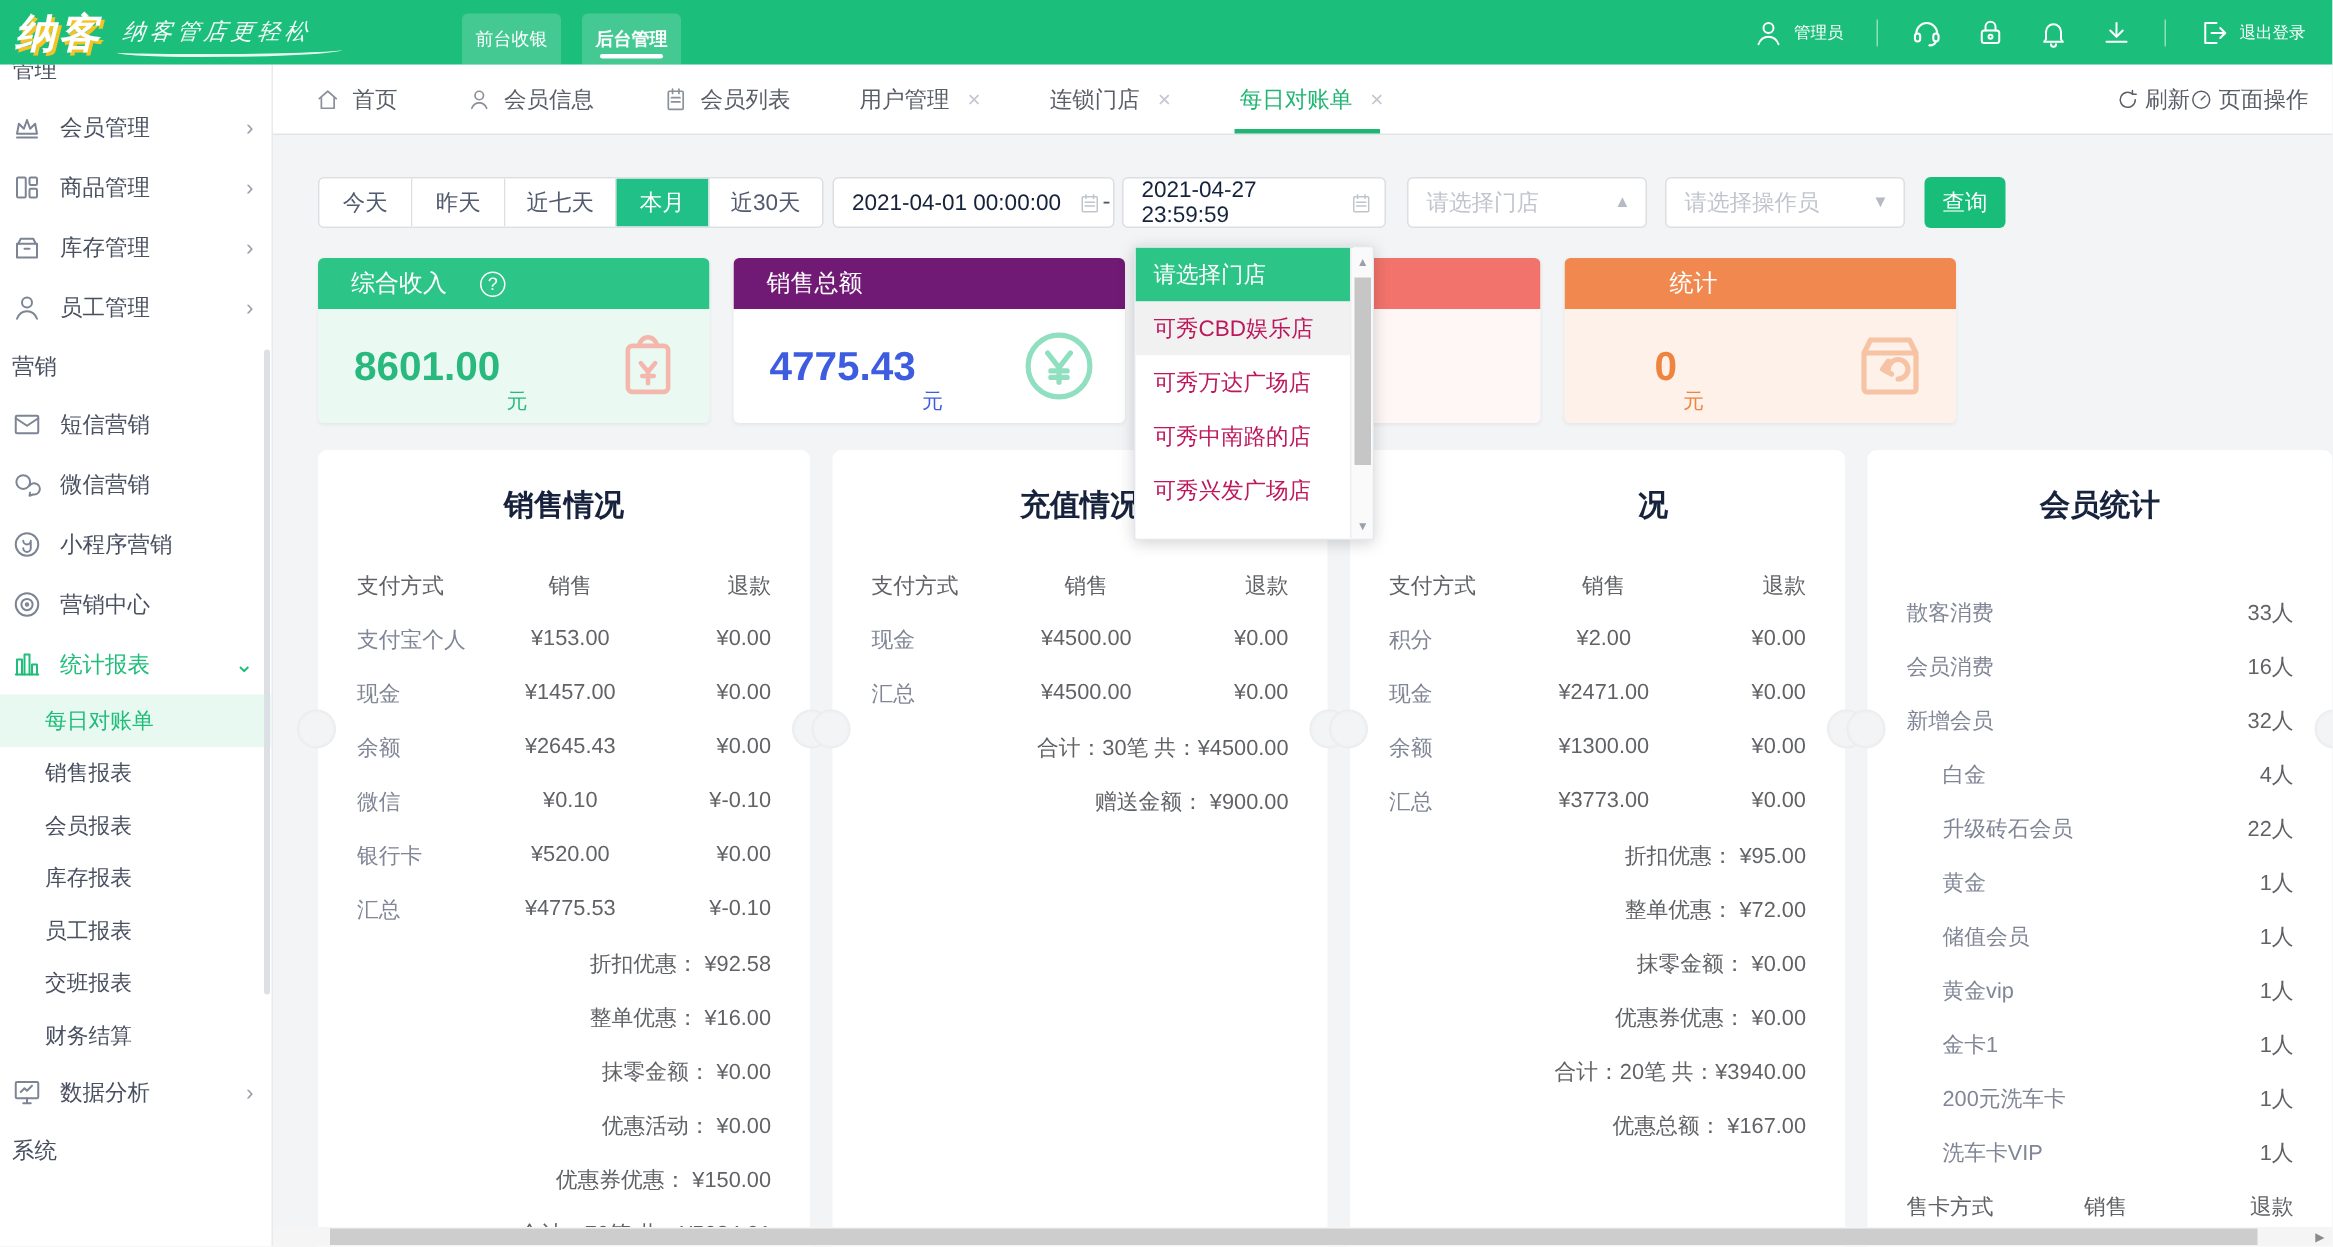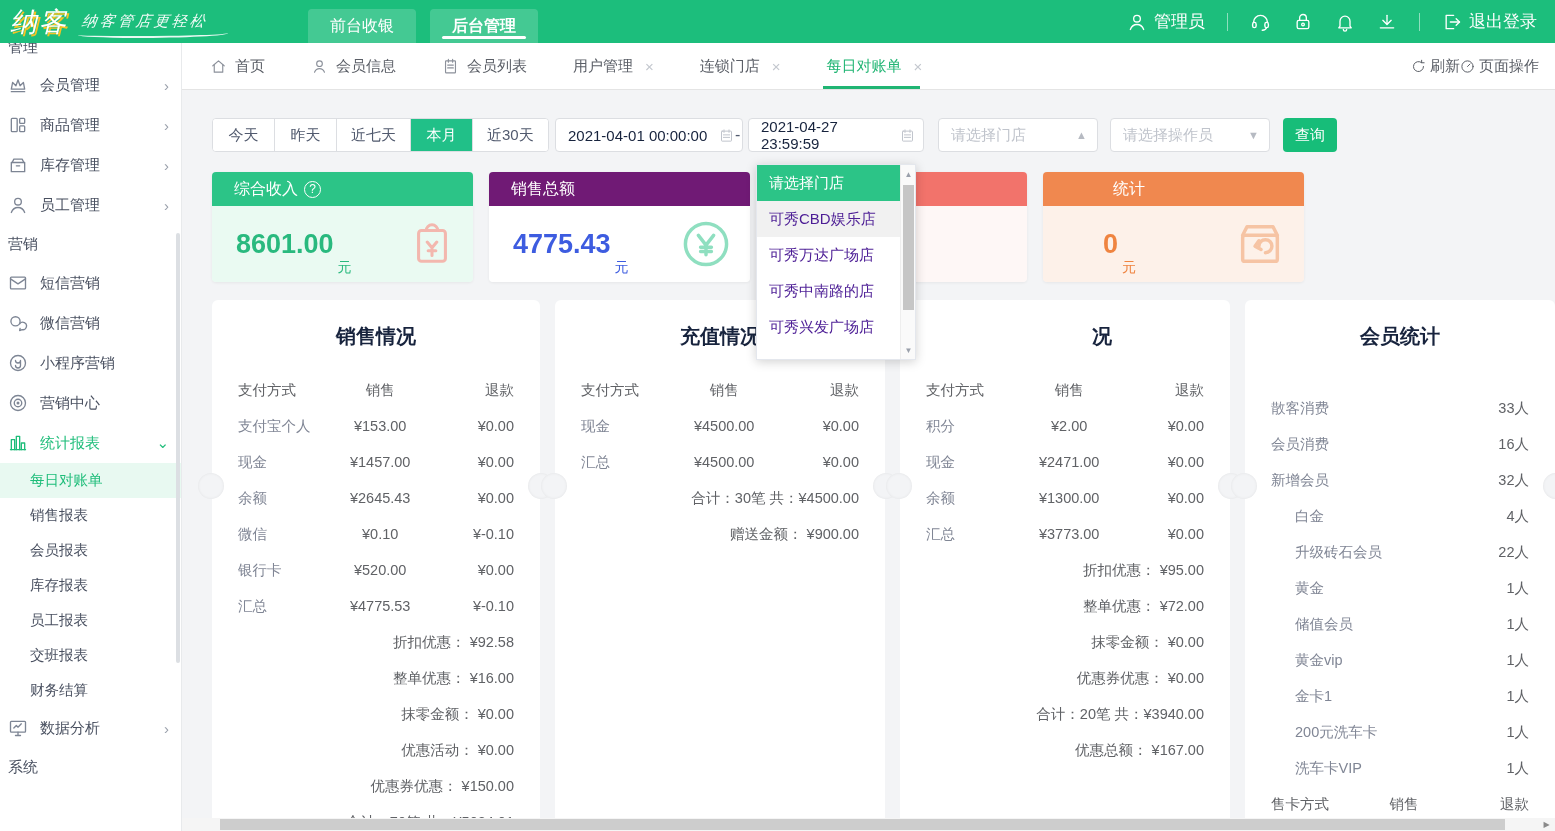--- a/index.html
+++ b/index.html
@@ -4,32 +4,32 @@
 <style>
   *{box-sizing:border-box;margin:0;padding:0}
   html,body{width:1555px;height:831px;overflow:hidden;position:relative;
     font-family:"Liberation Sans","DejaVu Sans",sans-serif;background:#f3f4f6;color:#515a6e}
   svg{display:block}
   .svgi{stroke:currentColor;fill:none;stroke-width:1.6;stroke-linecap:round;stroke-linejoin:round}
 
   
   .app-header{position:absolute;left:0;top:0;width:1555px;height:43px;background:#1cbe7c;z-index:60;
     display:flex;align-items:center;color:#fff}
-  .logo{font-size:27px;font-weight:normal;font-style:italic;letter-spacing:2px;margin:0 14px 0 10px;
+  .logo{font-size:27px;font-weight:bold;font-style:italic;letter-spacing:2px;margin:0 14px 0 10px;
     color:#fff;text-shadow:2px 2px 0 #f5c324}
   .tagline-wrap{position:relative;margin-right:40px}
   .tagline{font-size:15px;font-style:italic;transform:skewX(-8deg);letter-spacing:3px;opacity:.95}
   .tagline-swoosh{position:absolute;left:-4px;bottom:-7px;width:150px;height:8px;
     border-bottom:2px solid rgba(255,255,255,.9);border-radius:0 0 100% 60%}
   .hdr-tabs{display:flex;align-items:flex-end;height:43px;gap:14px;margin-left:60px}
-  .hdr-tab{height:34px;padding:0 22px;background:rgba(255,255,255,.18);border-radius:4px 4px 0 0;
-    font-size:16px;display:flex;align-items:center;cursor:pointer;position:relative}
+  .hdr-tab{height:34px;padding:0 9px;background:rgba(255,255,255,.18);border-radius:4px 4px 0 0;
+    font-size:12px;display:flex;align-items:center;cursor:pointer;position:relative}
   .hdr-tab.active{font-weight:bold}
   .hdr-tab.active::after{content:"";position:absolute;left:12px;right:12px;bottom:4px;height:3px;background:#fff;border-radius:2px}
-  .hdr-right{margin-left:auto;display:flex;align-items:center;gap:22px;padding-right:18px;font-size:17px}
+  .hdr-right{margin-left:auto;display:flex;align-items:center;gap:22px;padding-right:18px;font-size:11px}
   .hdr-item{display:flex;align-items:center;gap:7px;cursor:pointer}
   .hdr-divider{width:1px;height:18px;background:rgba(255,255,255,.5)}
 
   
   .sidebar{position:absolute;left:0;top:43px;width:182px;bottom:0;background:#fff;z-index:40;
     border-right:1px solid #e8eaec;overflow:hidden;font-size:15px;color:#495060}
   .side-scroll{padding-top:22px}
   .side-partial{position:absolute;top:-7px;left:8px;height:22px;line-height:22px;font-size:15px;color:#495060}
   .side-item{height:40px;display:flex;align-items:center;padding:0 12px 0 8px;cursor:pointer;gap:12px}
   .side-item .chev{margin-left:auto;color:#9aa0ab}
@@ -69,21 +69,21 @@
     display:flex;align-items:center;justify-content:space-between;padding:0 10px 0 12px;font-size:15px;color:#c0c4cc;cursor:pointer}
   .select-store{left:756px;width:160px}
   .select-operator{left:928px;width:160px}
   .caret{font-size:11px;color:#b6bac2}
   .query-btn{position:absolute;left:1101px;top:28px;width:54px;height:34px;background:#17bd79;color:#fff;
     border:none;border-radius:4px;font-size:15px;cursor:pointer;font-family:inherit}
 
   
   .cards-row{position:absolute;left:212px;top:172px;display:flex;gap:16px;z-index:10}
   .stat-card{width:261px;height:110px;border-radius:4px;overflow:hidden;box-shadow:0 1px 3px rgba(0,0,0,.06)}
-  .stat-head{height:34px;display:flex;align-items:center;padding-left:22px;color:#fff;font-size:16px;gap:6px}
+  .stat-head{height:34px;display:flex;align-items:center;padding-left:22px;color:#fff;font-size:16px;gap:22px}
   .stat-body{height:76px;display:flex;align-items:center;padding:0 20px 0 24px;position:relative}
   .stat-value{font-size:27px;font-weight:bold}
   .stat-unit{font-size:14px;margin-left:4px;align-self:flex-end;padding-bottom:5px}
   .stat-icon{position:absolute;right:18px;top:50%;transform:translateY(-50%)}
   .help-circle{width:17px;height:17px;border:1px solid #fff;border-radius:50%;font-size:12px;font-style:normal;
     display:flex;align-items:center;justify-content:center}
   .c1 .stat-head{background:#2cc487}.c1 .stat-body{background:#eafaf2;color:#29b97e}
   .c2 .stat-head{background:#701a75}.c2 .stat-body{background:#fff;color:#3d5ce0}
   .c3 .stat-head{background:#f2736b}.c3 .stat-body{background:#fef7f6;color:#ef6a62}
   .c4 .stat-head{background:#f0884f;padding-left:70px}.c4 .stat-body{background:#fdf1e9;color:#ef8440;padding-left:60px}
@@ -108,21 +108,21 @@
   .srow{height:36px;display:flex;align-items:center;justify-content:flex-end;padding-right:26px;color:#606266}
   .mrow{height:36px;display:flex;align-items:center;justify-content:space-between;padding:0 26px;color:#606266}
   .mrow .lbl{color:#808695}
   .mrow.indent .lbl{padding-left:24px}
   .mrow:first-of-type{margin-top:0}
   .p4 .pad-top{height:18px}
 
   
   .dropdown{position:absolute;left:756px;top:164px;width:160px;height:196px;background:#fff;z-index:50;
     border:1px solid #e4e7ed;box-shadow:0 2px 10px rgba(0,0,0,.18);overflow:hidden;font-size:15px}
-  .dd-item{height:36px;display:flex;align-items:center;padding-left:12px;color:#4c1d95;cursor:pointer;background:#fff;width:145px}
+  .dd-item{height:36px;display:flex;align-items:center;padding-left:12px;color:#be185d;cursor:pointer;background:#fff;width:145px}
   .dd-item.selected{background:#2cc487;color:#fff}
   .dd-item.hovered{background:#f1f1f1}
   .dd-scroll{position:absolute;right:0;top:0;width:15px;height:100%;background:#fafafa;border-left:1px solid #eee}
   .dd-arrow{position:absolute;left:0;width:15px;height:14px;color:#9aa0ab;font-size:8px;display:flex;align-items:center;justify-content:center;cursor:pointer}
   .dd-arrow.up{top:2px}.dd-arrow.down{bottom:2px}
   .dd-thumb{position:absolute;left:2px;top:20px;width:11px;height:125px;background:#c6c6c6;cursor:pointer}
 
   
   .h-scrollbar{position:absolute;left:182px;right:0;bottom:0;height:13px;background:#f5f5f5;z-index:55}
   .h-thumb{position:absolute;left:38px;top:1px;height:11px;width:1285px;background:#cdcdcd;cursor:pointer}

